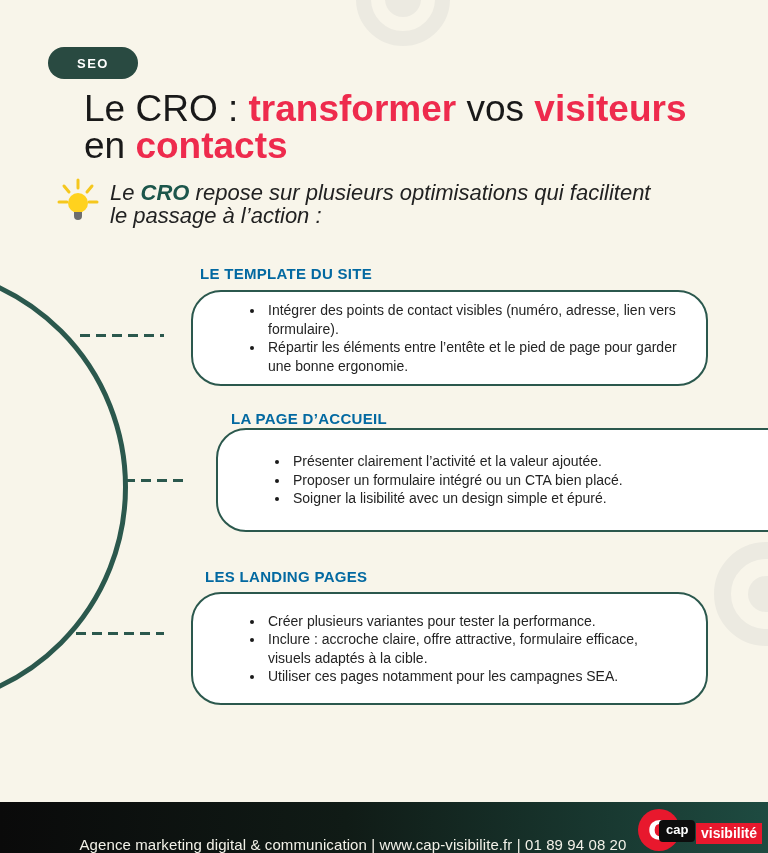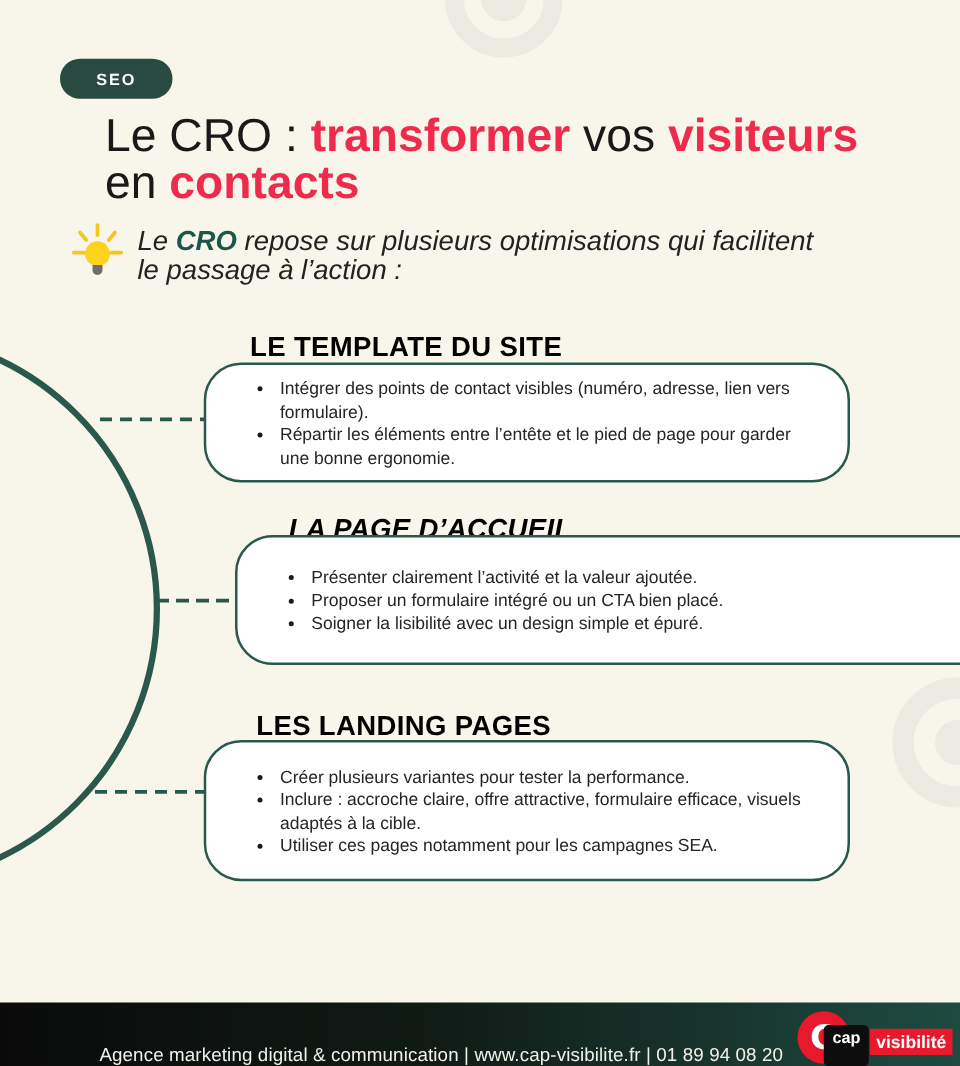--- a/index.html
+++ b/index.html
@@ -54,31 +54,32 @@
   
   .intro-icon { position: absolute; left: 54px; top: 176px; width: 48px; height: 50px; }
   .intro {
     position: absolute; left: 110px; top: 181px; width: 545px;
     font-size: 22px; line-height: 23px; font-style: italic; color: #222222;
   }
   .intro .green { color: #1C564B; font-weight: bold; }
   
   .section-title {
     position: absolute;
-    font-size: 22px; font-weight: bold; color: #000000; letter-spacing: 0.3px;
+    font-size: 15px; font-weight: bold; color: #0369a1; letter-spacing: 0.3px;
   }
   .st-1 { left: 200px; top: 265px; }
-  .st-2 { left: 231px; top: 410px; font-style: italic; }
+  .st-2 { left: 231px; top: 410px; }
   .st-3 { left: 205px; top: 568px; text-align: center; }
   .box {
     position: absolute;
     background: #FFFFFF;
     border: 2px solid #2B584D; border-radius: 30px;
     display: flex; flex-direction: column; justify-content: center;
-    padding: 8px 22px 8px 36px;
+    padding: 8px 22px 8px 52px;
+    margin-left: 28px;
   }
   .box-1 { left: 163px; top: 290px; width: 517px; height: 96px; }
   .box-2 { left: 188px; top: 428px; width: 610px; height: 104px; }
   .box-3 { left: 163px; top: 592px; width: 517px; height: 113px; }
   .box ul { margin: 0; padding-left: 20px; list-style: disc; }
   .box li {
     font-size: 14px; line-height: 18.5px; color: #242424; padding-left: 3px;
   }
   .box li::marker { color: #1a1a1a; }
   
@@ -99,21 +100,21 @@
     display: flex; align-items: center; justify-content: center;
   }
   .logo-c {
     color: #FFFFFF; font-weight: bold; font-size: 27px; line-height: 1;
     font-family: "DejaVu Sans", sans-serif; margin-left: -2px;
   }
   .logo-cap {
     position: absolute; left: 21px; top: 13px; z-index: 2;
     background: #0D0D0D; color: #FFFFFF;
     font-size: 13px; font-weight: bold; line-height: 1;
-    padding: 3px 7px 17px; border-radius: 4px;
+    padding: 3px 7px 6px; border-radius: 4px;
   }
   .logo-vis {
     position: absolute; left: 58px; top: 16px; z-index: 1;
     background: #E8182D; color: #FFFFFF;
     font-size: 14px; font-weight: bold; line-height: 1;
     padding: 3px 5px 4px;
   }
 </style>
 </head>
 <body>

